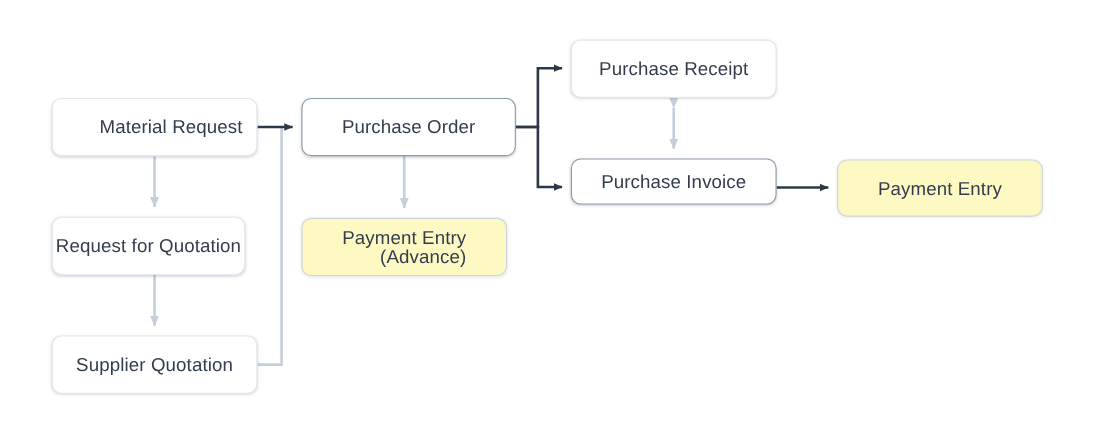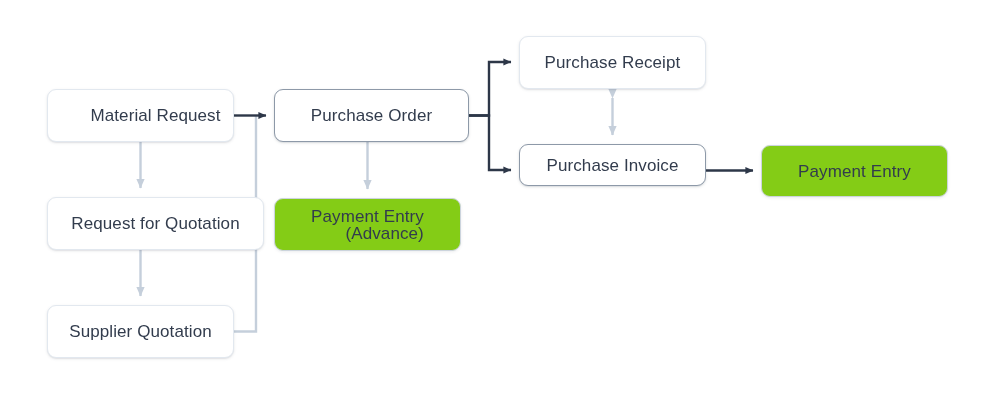--- a/index.html
+++ b/index.html
@@ -42,21 +42,21 @@
     background: #ffffff;
     border: 1px solid #e2e8ef;
     box-shadow: 0 1px 3px rgba(60,72,88,0.13), 0 1px 1px rgba(60,72,88,0.06);
   }
   .node.emph {
     background: #ffffff;
     border: 1px solid #8d99a8;
     box-shadow: 0 1px 3px rgba(60,72,88,0.16), 0 1px 1px rgba(60,72,88,0.07);
   }
   .node.filled {
-    background: #84cc16;
+    background: #fef9c3;
     border: 1px solid #ccd4dd;
     box-shadow: 0 1px 3px rgba(60,72,88,0.10);
   }
 </style>
 </head>
 <body>
 
 <div id="canvas">
 
   <svg id="wires" viewBox="0 0 1000 400" xmlns="http://www.w3.org/2000/svg">
@@ -82,21 +82,21 @@
     <path d="M234,115.5 L266,115.5" fill="none" stroke="#2d3748" stroke-width="2.4" marker-end="url(#arrowDark)"></path>
 
     <path d="M461,115.5 L489,115.5 L489,62 L511,62" fill="none" stroke="#2d3748" stroke-width="2.4" stroke-linejoin="miter" marker-end="url(#arrowDark)"></path>
 
     <path d="M461,115.5 L489,115.5 L489,170 L511,170" fill="none" stroke="#2d3748" stroke-width="2.4" stroke-linejoin="miter" marker-end="url(#arrowDark)"></path>
 
     <path d="M706,170.5 L753,170.5" fill="none" stroke="#2d3748" stroke-width="2.4" marker-end="url(#arrowDark)"></path>
   </svg>
 
   <div class="node plain" style="left:47px;top:89px;width:187px;height:53px;padding-left:30px;">Material Request</div>
-  <div class="node plain" style="left:47px;top:197px;width:217px;height:53px;">Request for Quotation</div>
+  <div class="node plain" style="left:47px;top:197px;width:176px;height:53px;">Request for Quotation</div>
   <div class="node plain" style="left:47px;top:305px;width:187px;height:53px;">Supplier Quotation</div>
   <div class="node emph" style="left:274px;top:89px;width:195px;height:53px;">Purchase Order</div>
   <div class="node filled" style="left:274px;top:198px;width:187px;height:53px;">Payment Entry
 (Advance)</div>
   <div class="node plain" style="left:519px;top:36px;width:187px;height:53px;">Purchase Receipt</div>
   <div class="node emph" style="left:519px;top:144px;width:187px;height:42px;">Purchase Invoice</div>
   <div class="node filled" style="left:761px;top:145px;width:187px;height:52px;">Payment Entry</div>
 
 </div>
 

